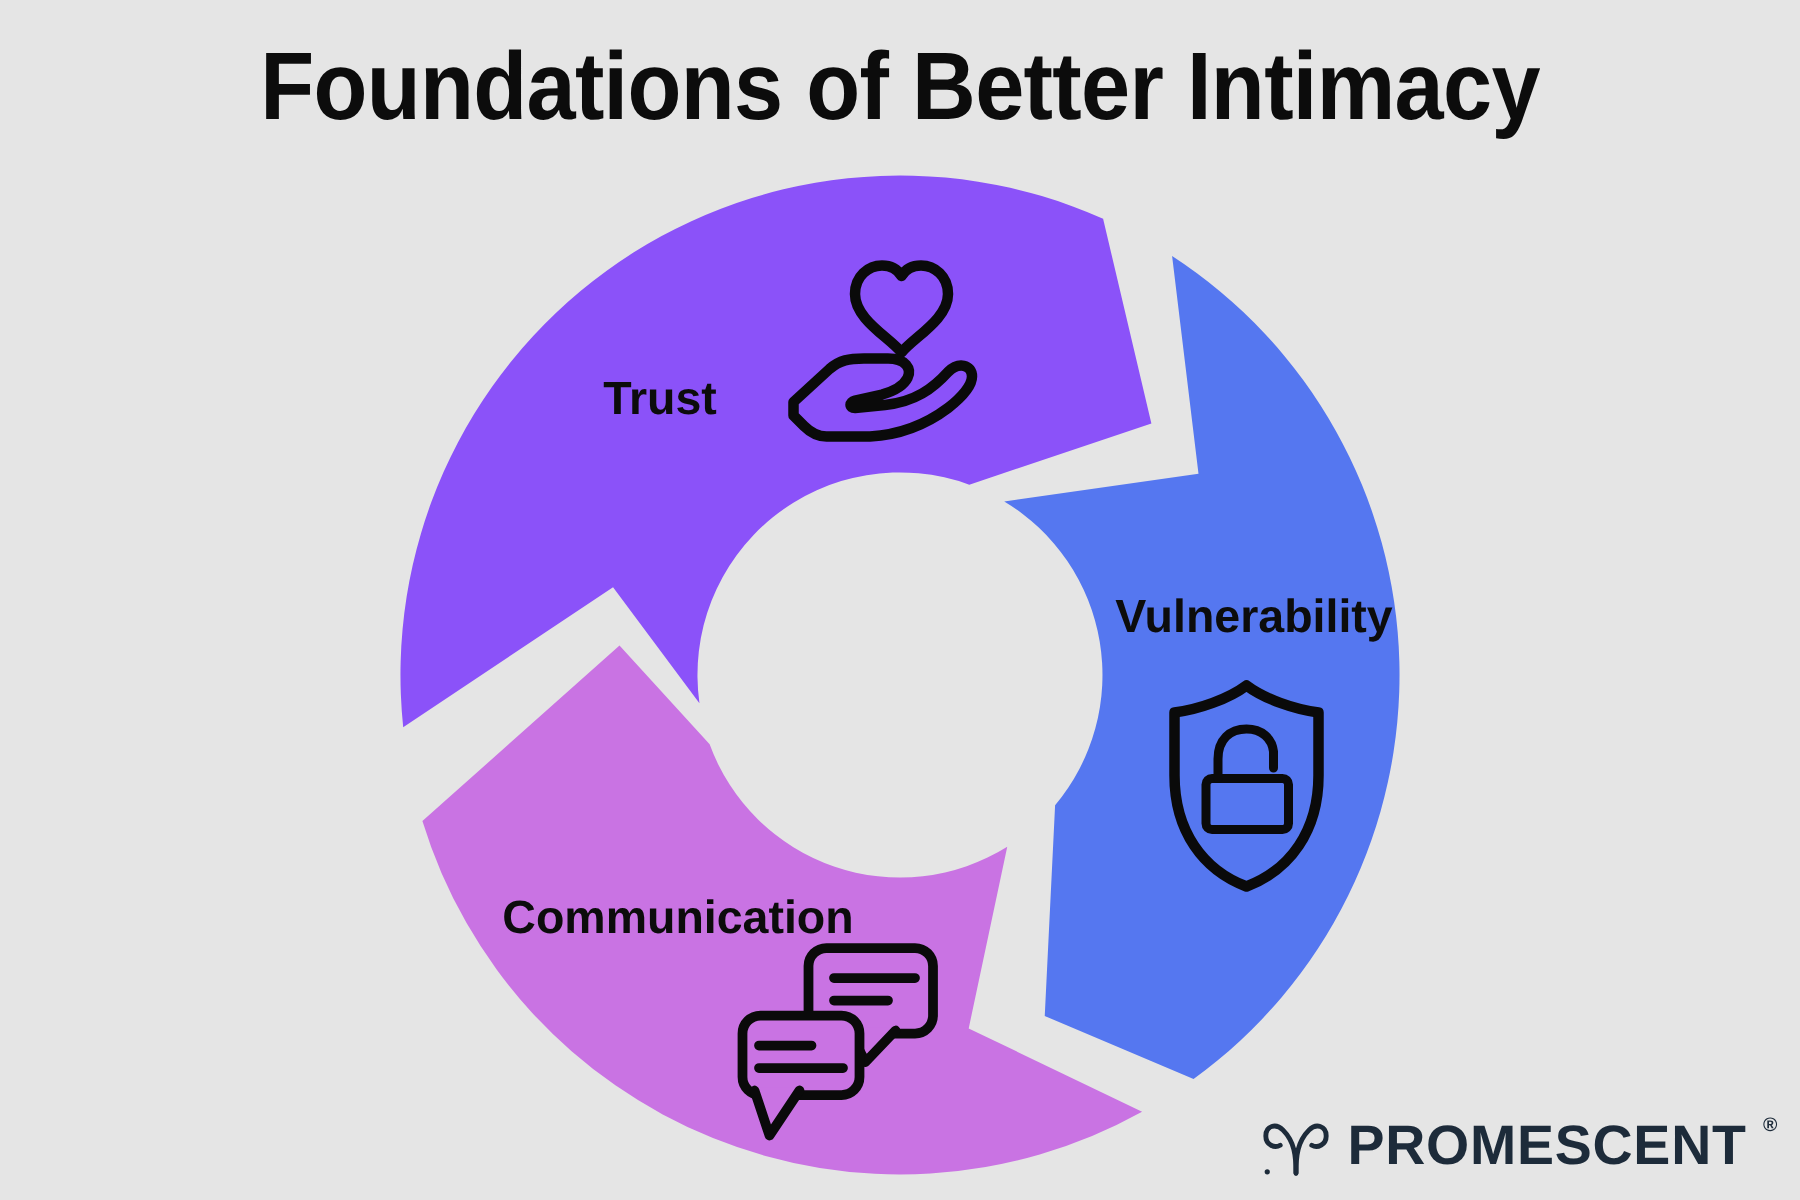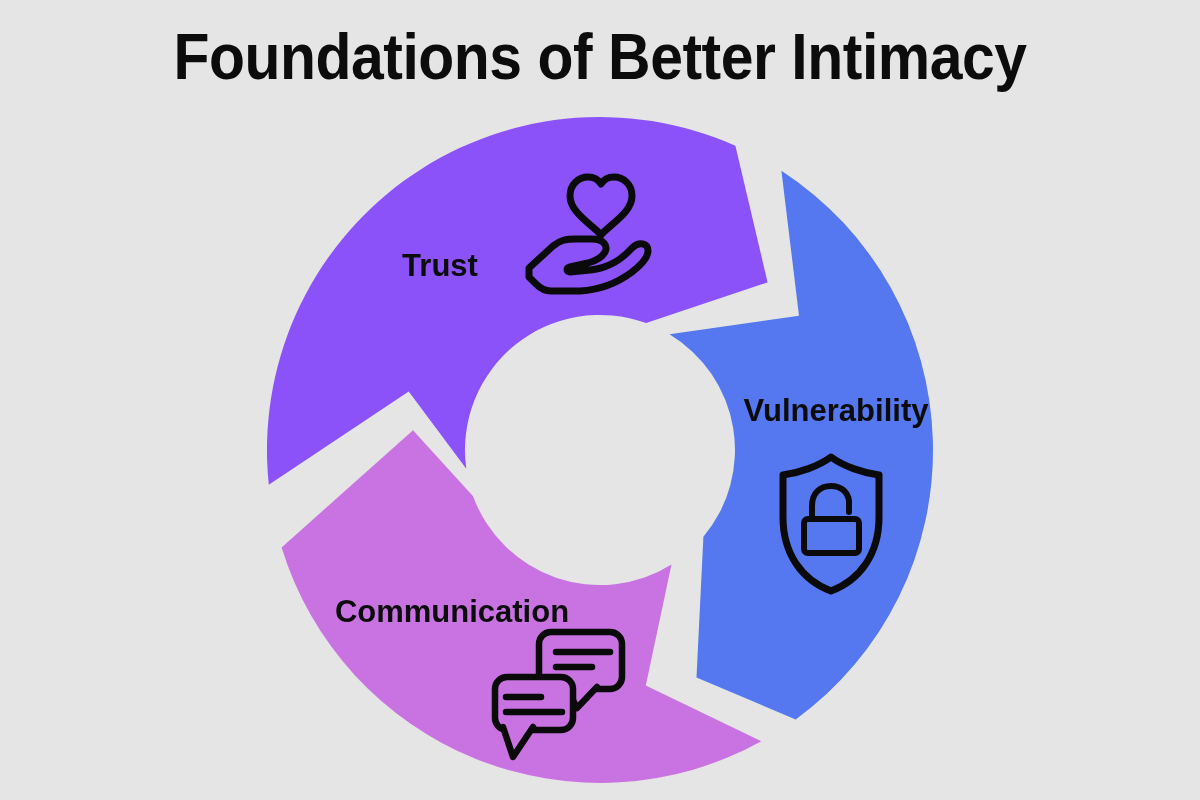--- a/index.html
+++ b/index.html
@@ -68,13 +68,22 @@
       <path class="icon-stroke w65" d="M503 727 L513 757 L533 727"></path>
     </g>
 
     <g>
       <text class="seg-label" x="440" y="276" text-anchor="middle">Trust</text>
       <text class="seg-label" x="836" y="421" text-anchor="middle">Vulnerability</text>
       <text class="seg-label" x="452" y="622" text-anchor="middle">Communication</text>
     </g>
   </svg>
 
+  <div class="logo">
+    <svg class="logo-mark" width="48" height="46" viewBox="0 0 50 48">
+      <path d="M25 44 C25 32 24 22 16 14 C11 9 4 11 4 18 C4 24 10 27 14 24.5"></path>
+      <path d="M25 44 C25 32 26 22 34 14 C39 9 46 11 46 18 C46 24 40 27 36 24.5"></path>
+      <circle cx="5" cy="43" r="1.8"></circle>
+    </svg>
+    <span class="logo-text">PROMESCENT</span>
+      <span class="logo-reg">®</span>
+  </div>
 </div>
 
 </body></html>

